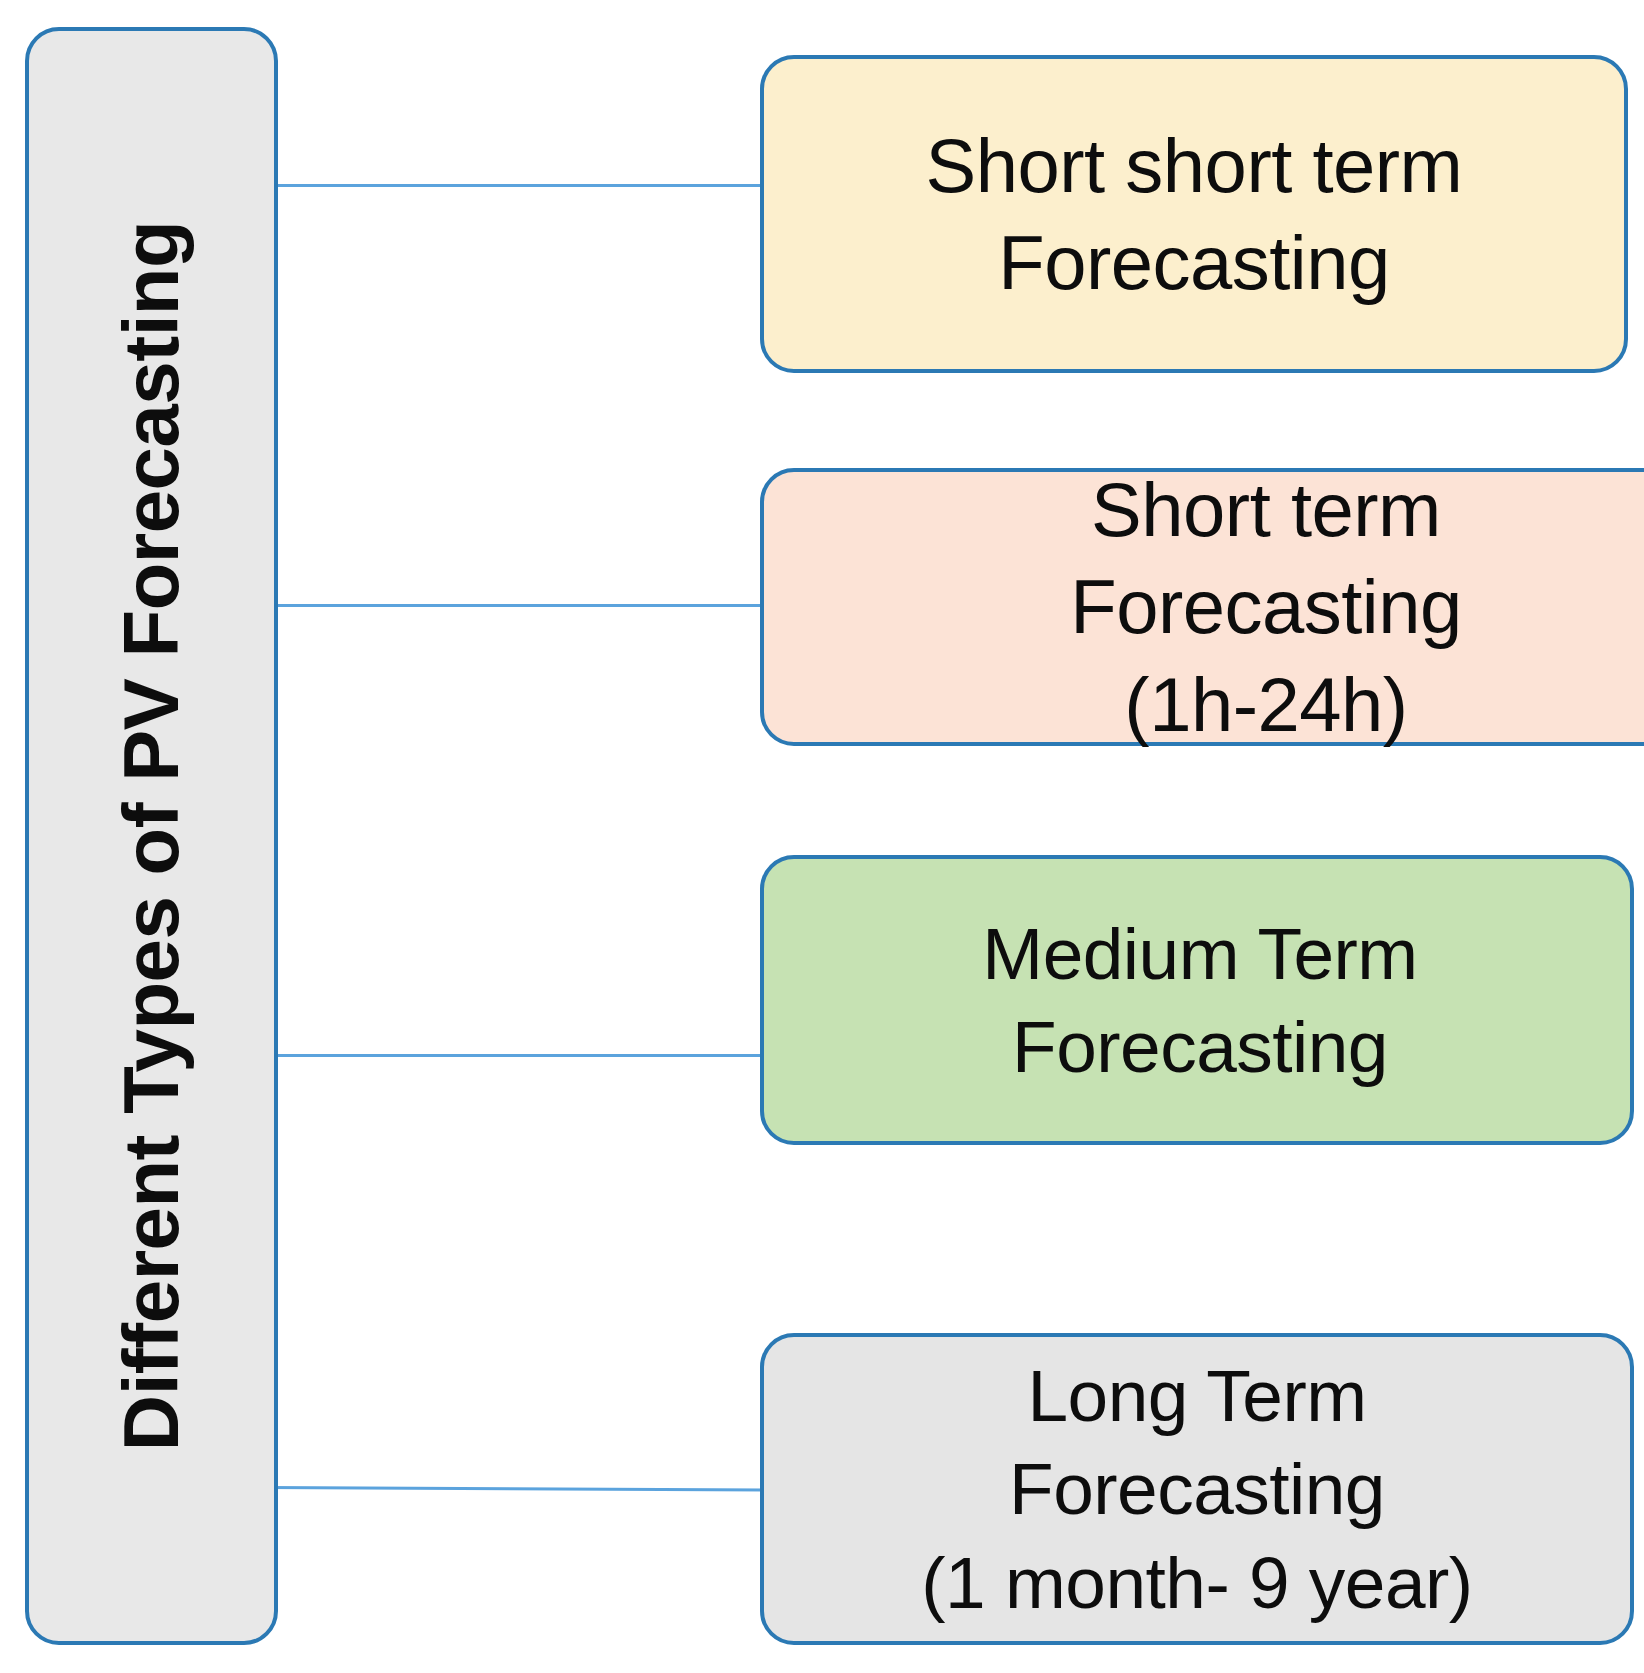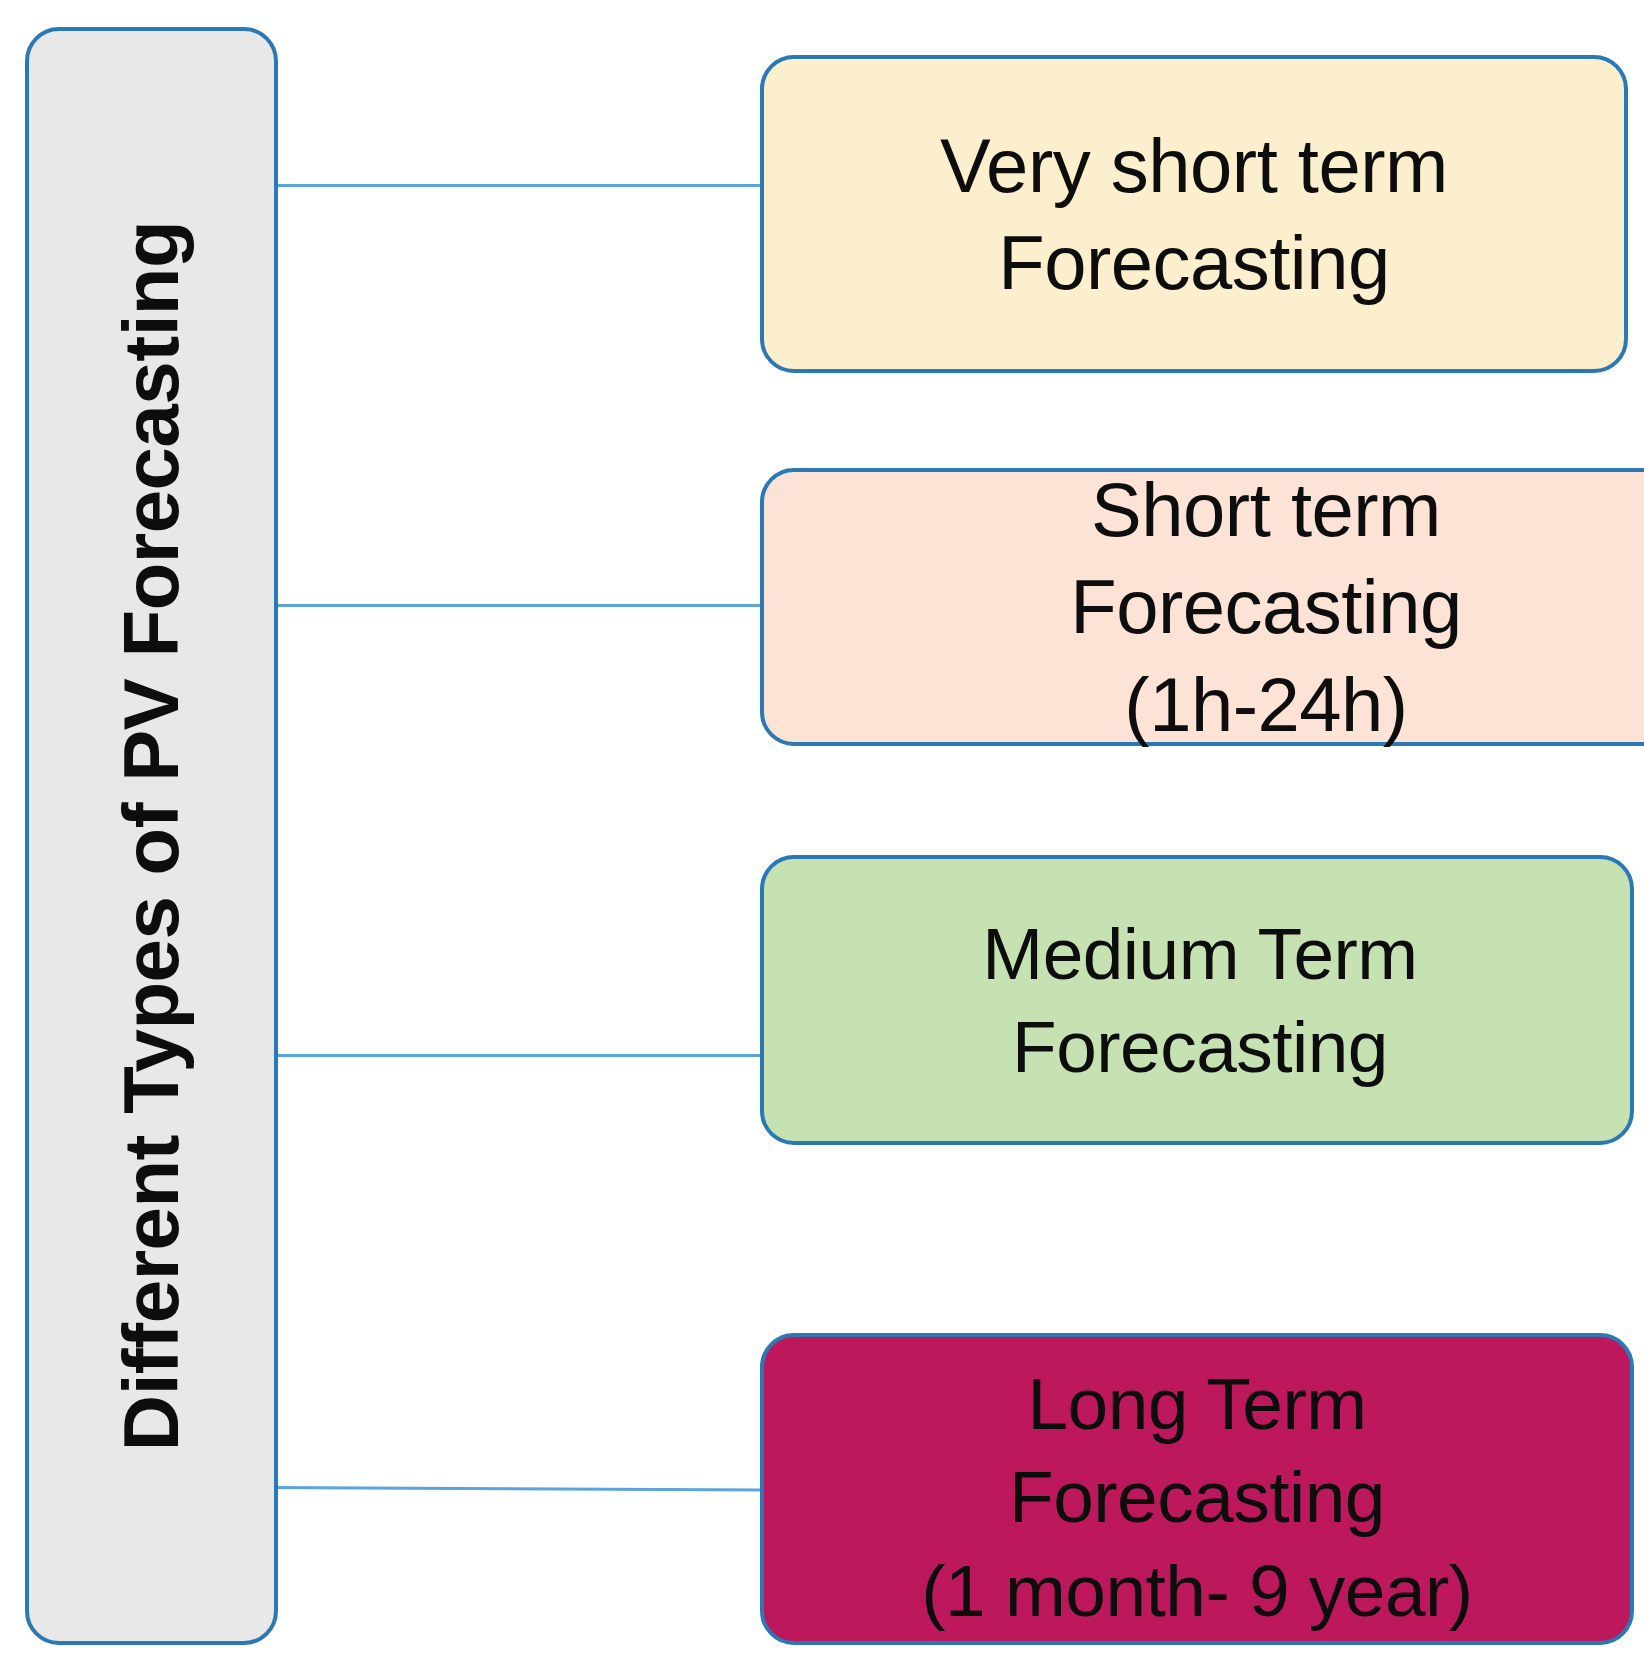--- a/index.html
+++ b/index.html
@@ -94,34 +94,34 @@
   <div class="connector c1" style="background: rgb(91, 163, 221);"></div>
   <div class="connector c2" style="background: rgb(91, 163, 221);"></div>
   <div class="connector c3" style="background: rgb(91, 163, 221);"></div>
   <div class="connector c4" style="background: rgb(91, 163, 221);"></div>
 
   <div class="root-box" style="background: rgb(232, 232, 232); border-color: rgb(43, 121, 180);">
     <span class="root-label">Different Types of PV Forecasting</span>
   </div>
 
   <div class="cat-box b1" style="background: rgb(252, 239, 205); border-color: rgb(43, 121, 180);">
-    <span class="line">Very short term</span>
+    <span class="line">Short short term</span>
     <span class="line">Forecasting</span>
   </div>
 
   <div class="cat-box b2" style="background: rgb(252, 227, 214); border-color: rgb(43, 121, 180);">
     <span class="line">Short term</span>
     <span class="line">Forecasting</span>
     <span class="line">(1h-24h)</span>
   </div>
 
   <div class="cat-box b3" style="background: rgb(198, 226, 179); border-color: rgb(43, 121, 180); padding-left: 16px;">
     <span class="line">Medium Term</span>
     <span class="line">Forecasting</span>
   </div>
 
-  <div class="cat-box b4" style="background: #be185d; border-color: rgb(43, 121, 180); justify-content: flex-end;">
+  <div class="cat-box b4" style="background: #e5e5e5; border-color: rgb(43, 121, 180);">
     <span class="line">Long Term</span>
     <span class="line">Forecasting</span>
     <span class="line">(1 month- 9 year)</span>
   </div>
 
 </div>
 
 </body></html>

